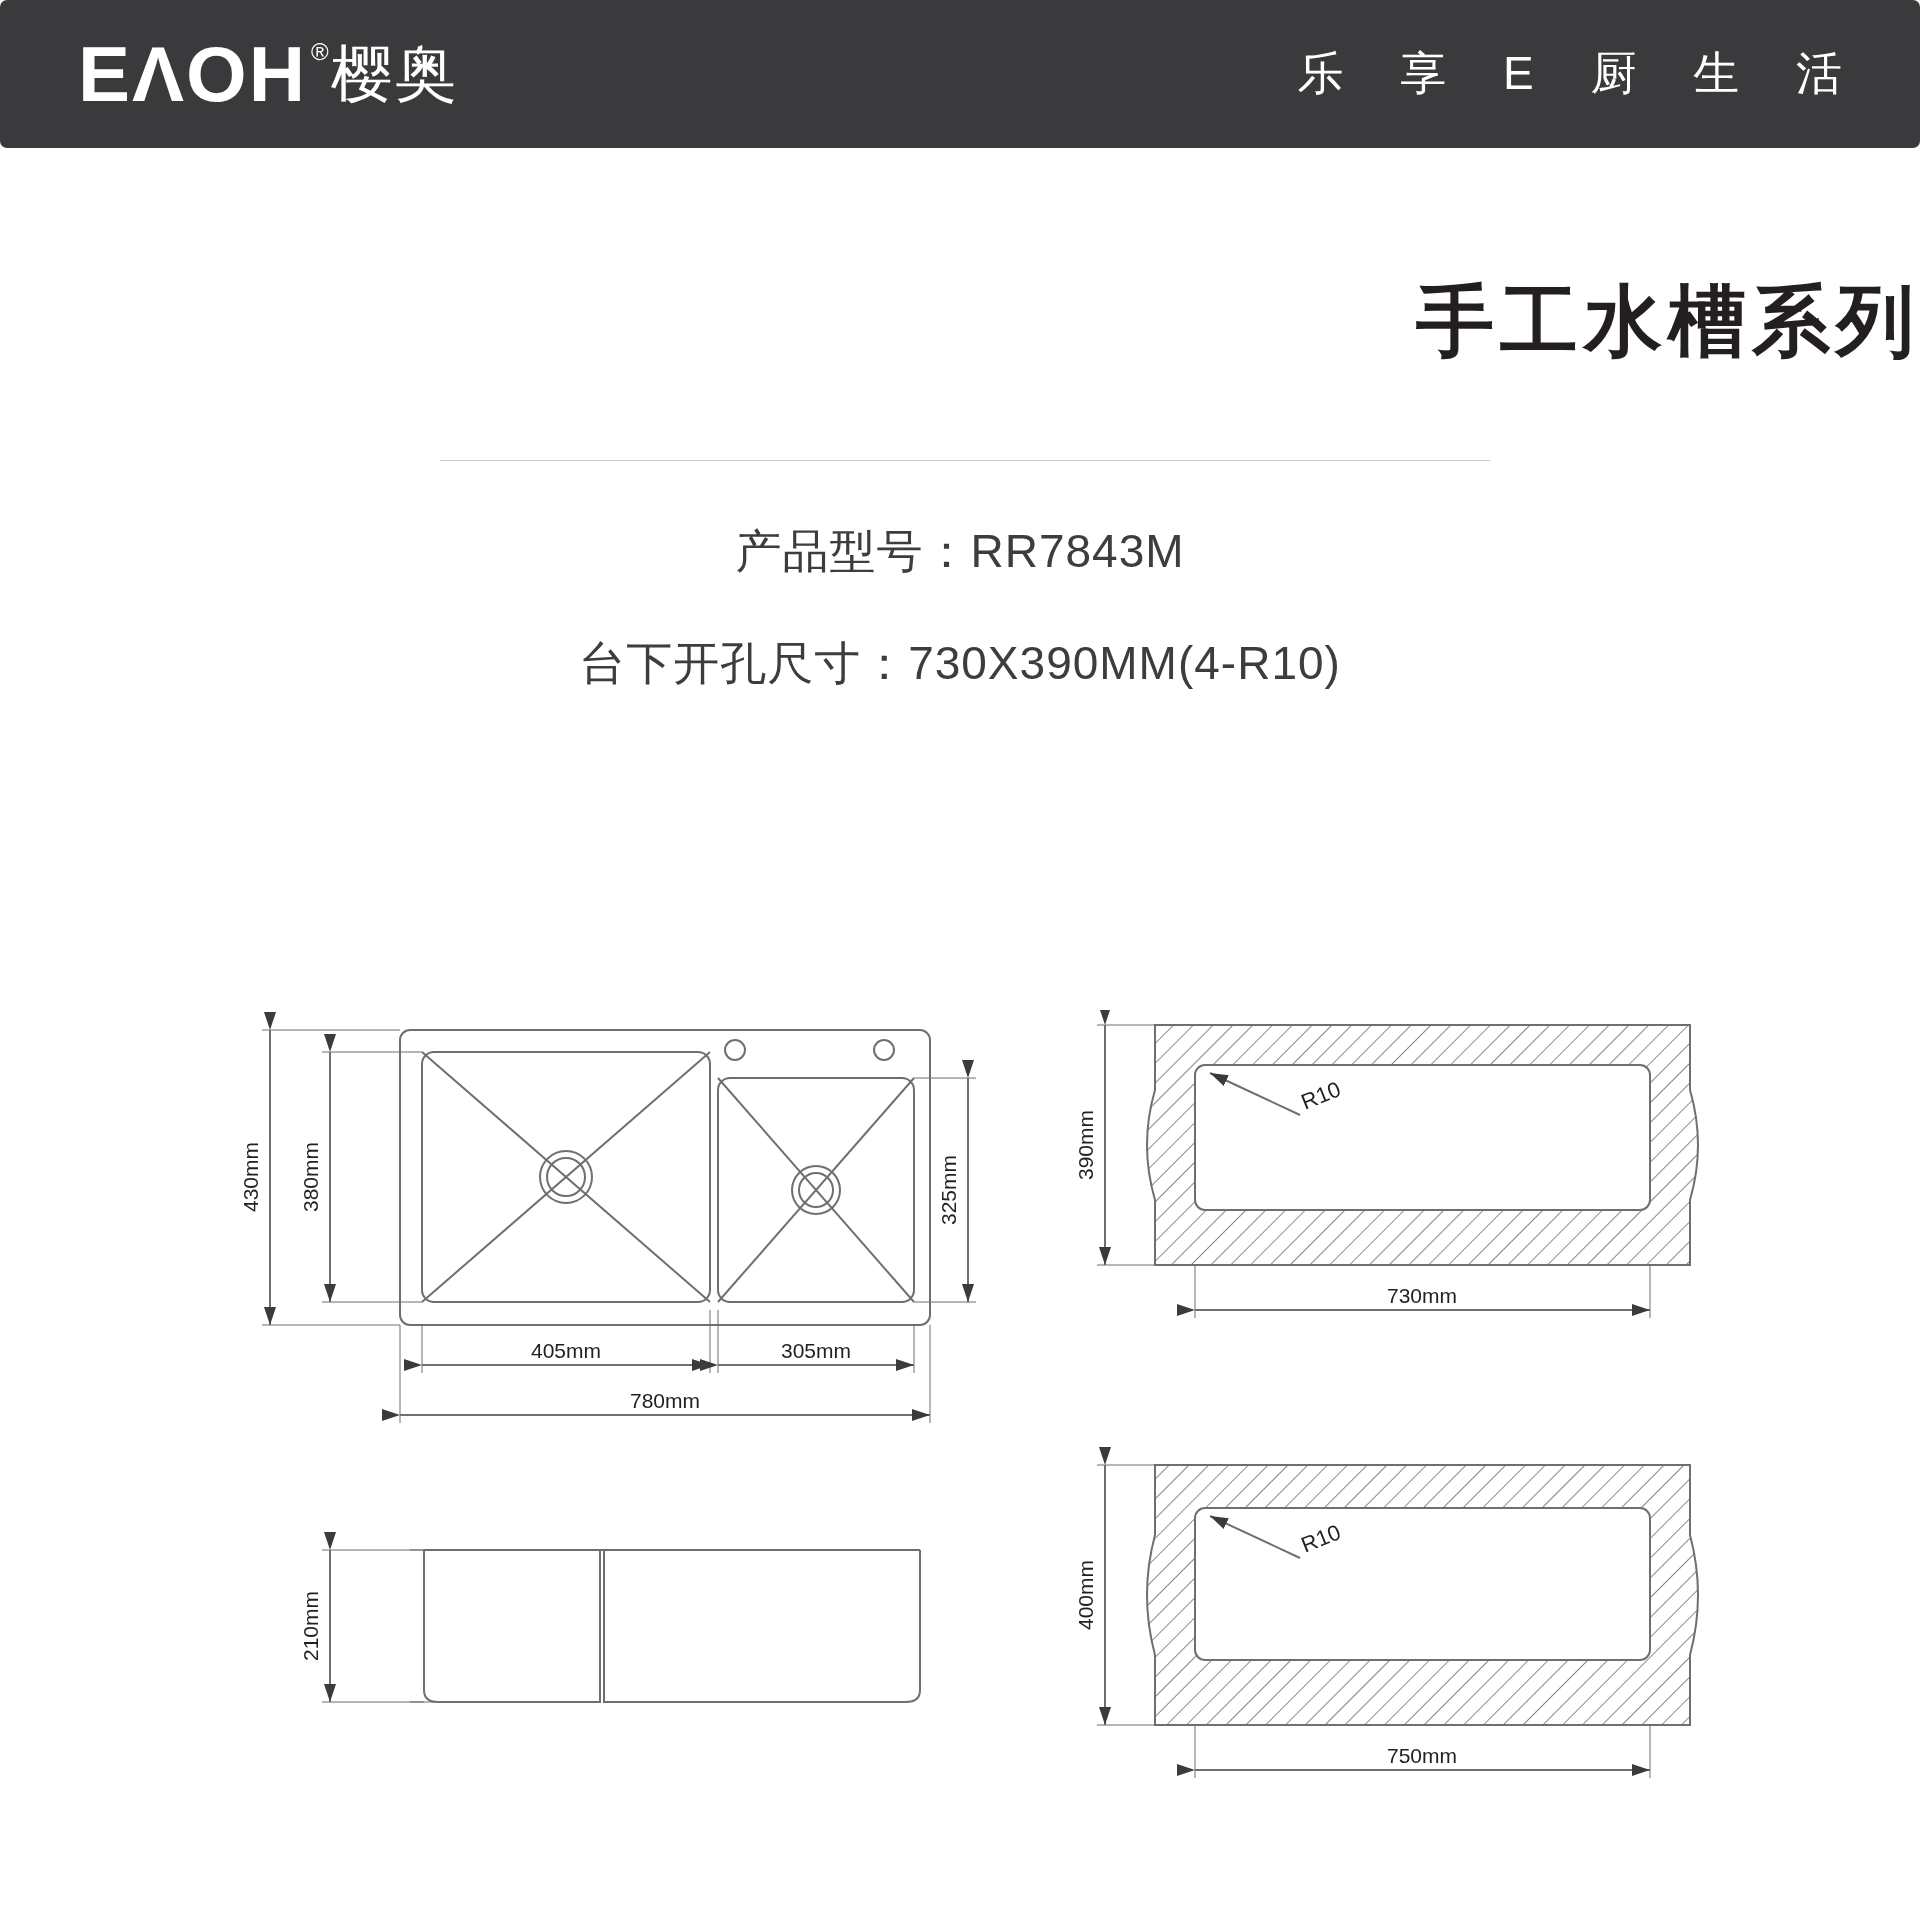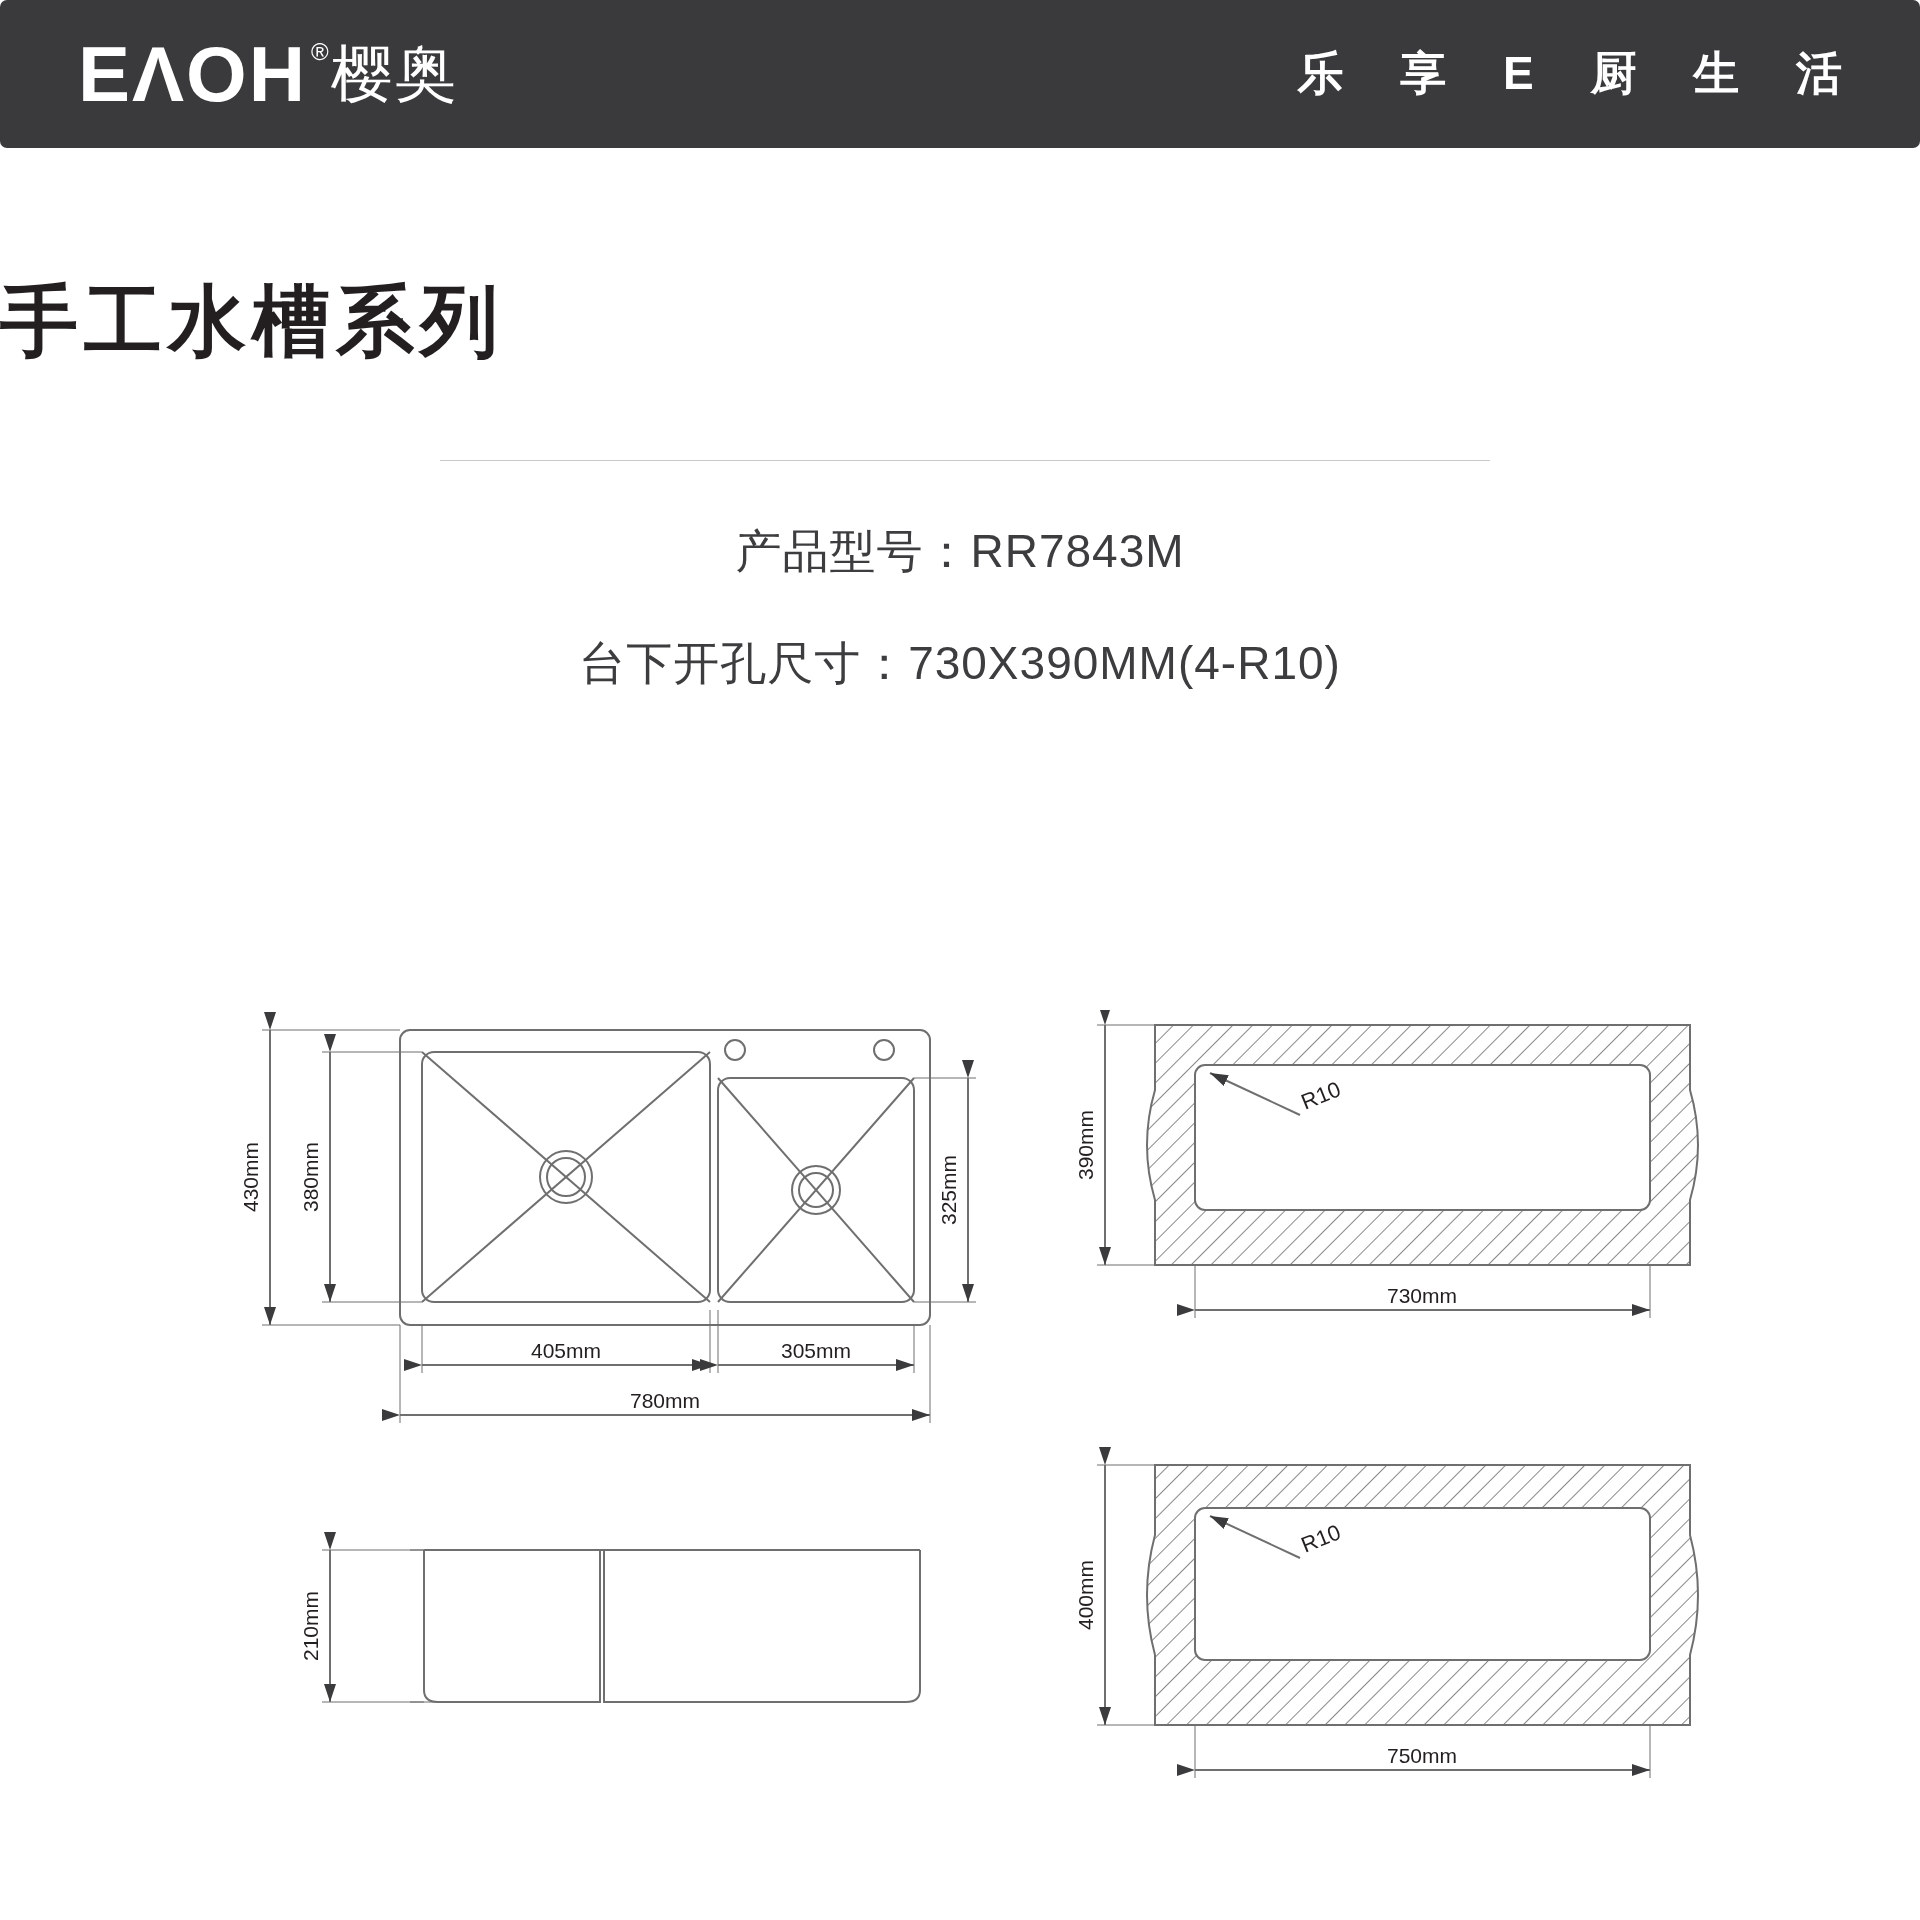--- a/index.html
+++ b/index.html
@@ -22,26 +22,25 @@
   .logo{display:flex;align-items:center;}
   .logo-mark{
     font-size:78px;font-weight:bold;color:#ffffff;letter-spacing:2px;
     line-height:1;font-family:"Liberation Sans",sans-serif;
   }
   .logo-reg{font-size:24px;color:#ffffff;vertical-align:top;margin:0 2px 0 4px;position:relative;top:-22px;}
   .logo-cn{font-size:62px;font-weight:normal;color:#ffffff;letter-spacing:2px;line-height:1;}
   .slogan{
     font-size:46px;color:#ffffff;letter-spacing:22px;
     font-family:"Liberation Sans","DejaVu Sans",sans-serif;
-    font-weight:bold;
   }
 
   
   .title{
-    position:absolute;top:270px;left:0;width:1920px;text-align:left;
+    position:absolute;top:270px;left:0;width:1920px;text-align:right;
     font-size:78px;font-weight:bold;letter-spacing:6px;color:#231f20;
   }
   .rule{
     position:absolute;top:460px;left:440px;width:1050px;height:1px;background:#c9c9c9;
   }
   .specs{
     position:absolute;top:505px;left:0;width:1920px;text-align:center;
   }
   .spec-line{
     font-size:46px;color:#3d3d3f;letter-spacing:1px;margin:16px 0 50px 0;

